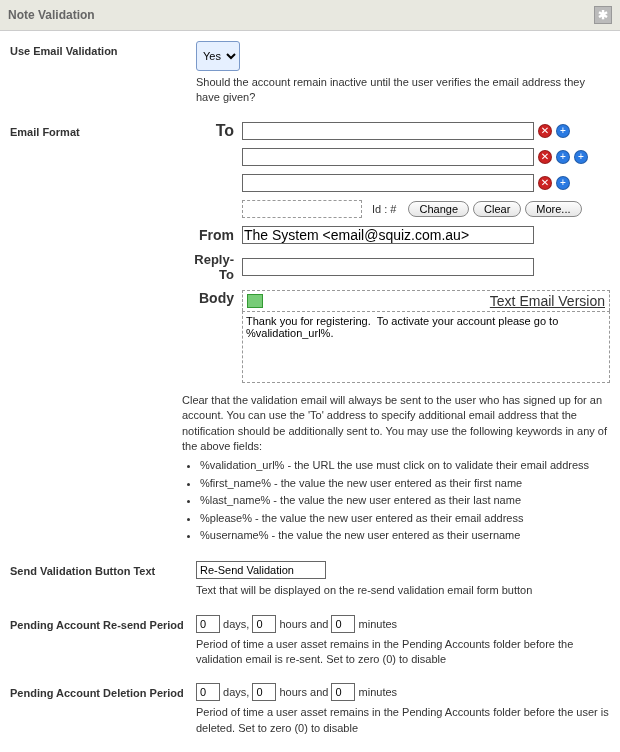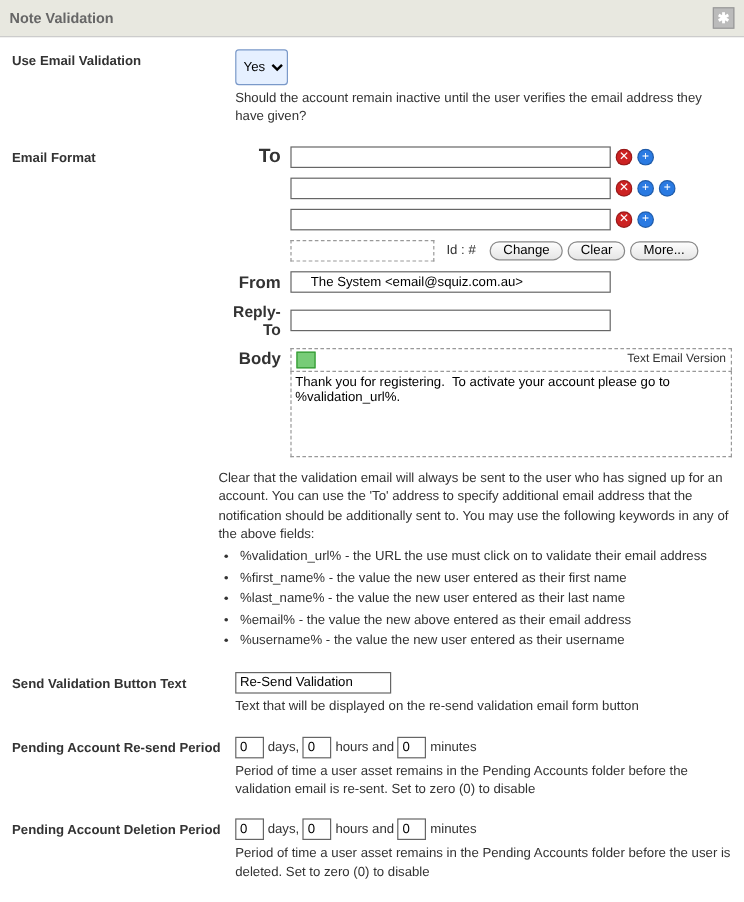--- a/index.html
+++ b/index.html
@@ -65,25 +65,25 @@
   .email-row .elabel {
     width: 60px;
     text-align: right;
     font-weight: bold;
     font-size: 14px;
     padding-right: 8px;
   }
   .email-row .elabel.sm { font-size: 14px; }
   .email-row .econtrol { flex: 1; display: flex; align-items: center; gap: 4px; }
   input[type="text"].wide {
-    width: 267px;
+    width: 292px;
     height: 18px;
     border: 1px solid #666;
-    font-size: 11px;
-    padding: 1px 16px;
+    font-size: 14px;
+    padding: 1px 1px;
     font-family: Arial, Helvetica, sans-serif;
   }
   input[type="text"].num {
     width: 24px;
     height: 18px;
     border: 1px solid #666;
     font-size: 11px;
     padding: 1px 3px;
     text-align: left;
   }
@@ -132,21 +132,21 @@
     justify-content: space-between;
     align-items: center;
     padding: 2px 4px;
     width: 368px;
   }
   .body-header .cal {
     width: 16px; height: 14px;
     background: #7c7;
     border: 1px solid #393;
   }
-  .body-header .txtver { font-size: 10px; }
+  .body-header .txtver { font-size: 14px; text-decoration: underline; }
   textarea.body {
     width: 368px;
     height: 72px;
     border: 1px dashed #999;
     font-size: 11px;
     font-family: Arial, Helvetica, sans-serif;
     padding: 3px;
     resize: none;
   }
   ul.kw { margin: 4px 0 0 18px; padding: 0; }
@@ -242,21 +242,21 @@
           </div>
           <textarea class="body" style="">Thank you for registering.  To activate your account please go to %validation_url%.</textarea>
         </div>
       </div>
 
       <div class="help">Clear that the validation email will always be sent to the user who has signed up for an account. You can use the 'To' address to specify additional email address that the notification should be additionally sent to. You may use the following keywords in any of the above fields:</div>
       <ul class="kw">
         <li>%validation_url% - the URL the use must click on to validate their email address</li>
         <li>%first_name% - the value the new user entered as their first name</li>
         <li>%last_name% - the value the new user entered as their last name</li>
-        <li>%email% - the value the new above entered as their email address</li>
+        <li>%please% - the value the new user entered as their email address</li>
         <li>%username% - the value the new user entered as their username</li>
       </ul>
 
     </div>
   </div>
 
   <div class="row">
     <div class="label">Send Validation Button Text</div>
     <div class="field">
       <input type="text" class="med" value="Re-Send Validation" style="">

